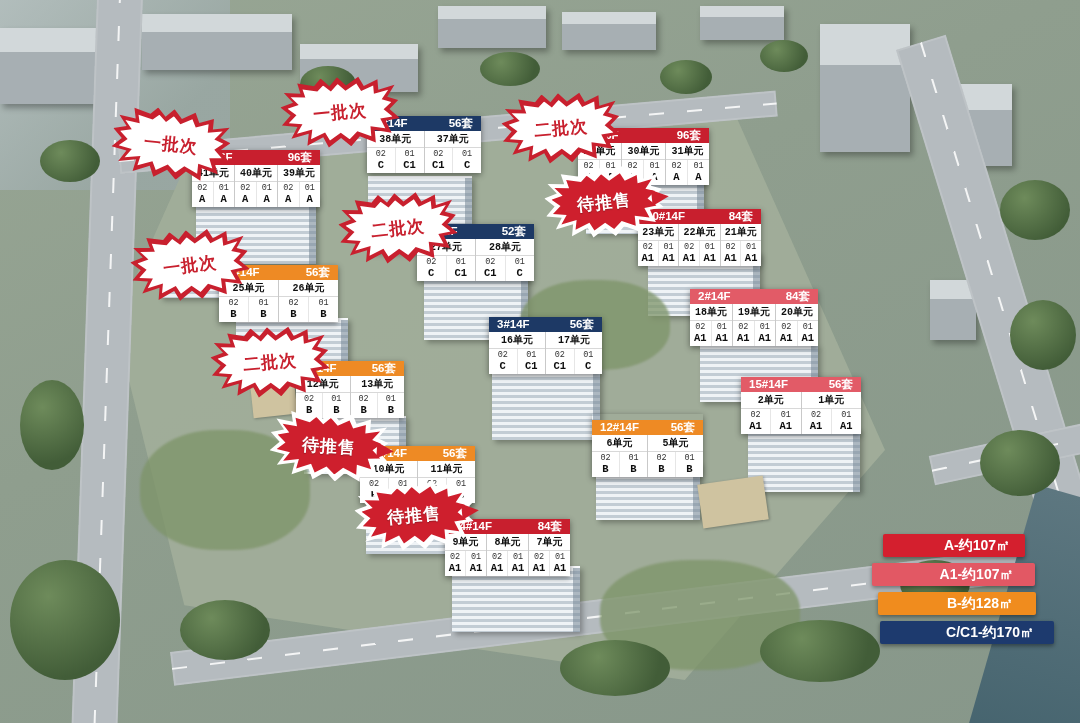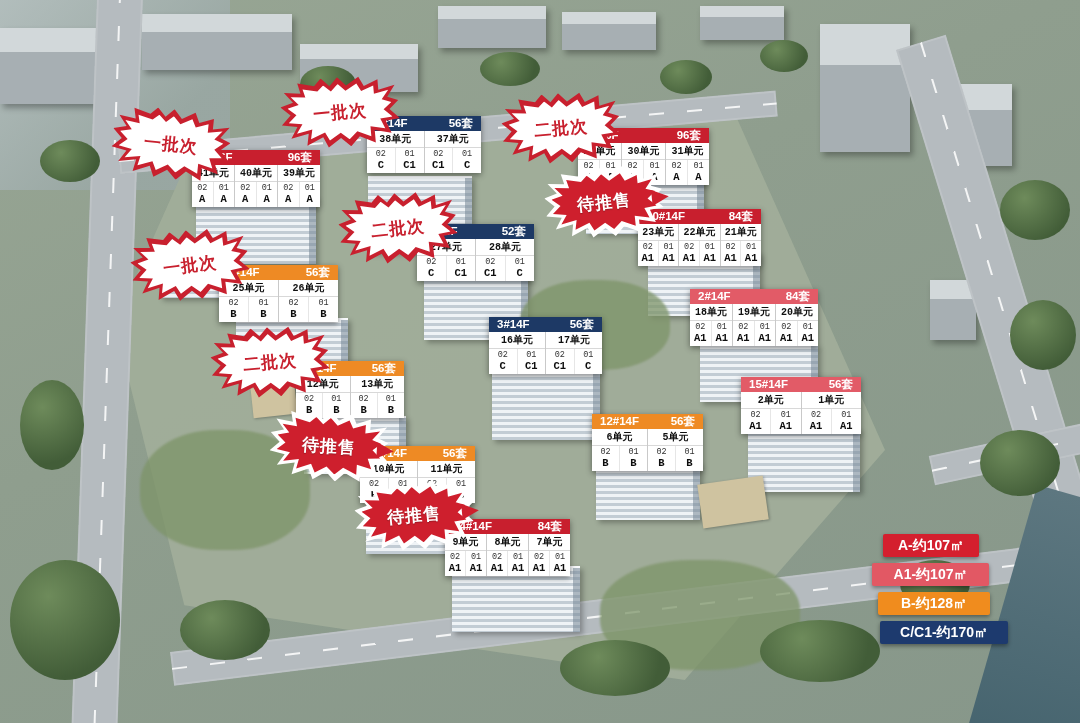--- a/index.html
+++ b/index.html
@@ -60,21 +60,21 @@
     border-bottom:1px solid #d8d8d8;padding:1px 0;white-space:nowrap;}
   .cols{display:flex;}
   .colcell{flex:1;text-align:center;}
   .colcell + .colcell{border-left:1px solid #e6e6e6;}
   .num{font-size:8.5px;color:#333;padding-top:1px;}
   .type{font-size:10.5px;font-weight:bold;color:#0d0d0d;padding:0 0 2px;}
 
   
   .legend-row{position:absolute;z-index:30;height:23px;display:flex;align-items:center;
     justify-content:center;color:#fff;font-weight:bold;font-size:14px;border-radius:2px;
-    box-shadow:0 2px 4px rgba(0,0,0,.4);}
+    box-shadow:0 2px 4px rgba(0,0,0,.4);padding-left:46px;}
 
   
   .watermark{position:absolute;right:5px;bottom:2px;z-index:40;font-size:24px;font-weight:bold;color:#fff;
     text-shadow:2px 2px 0 #000,-2px 2px 0 #000,2px -2px 0 #000,-2px -2px 0 #000,0 2px 0 #000,2px 0 0 #000,0 -2px 0 #000,-2px 0 0 #000;}
 </style>
 </head>
 <body>
 
 <div class="stage">
 
@@ -543,21 +543,21 @@
               </div>
               <div class="colcell">
                 <div class="num">01</div>
                 <div class="type">A1</div>
               </div>
             </div>
           </div>
         </div>
       </div>
       <div class="panel" style="left: 592px; top: 414px; width: 111px;">
-        <div class="panel-header" style="background: rgb(238, 138, 36);">
+        <div class="panel-header" style="background: rgb(238, 138, 36); margin-top: 6px;">
           <span>12#14F</span>
           <span>56套</span>
         </div>
         <div class="panel-body">
           <div class="unit">
             <div class="unit-name">6单元</div>
             <div class="cols">
               <div class="colcell">
                 <div class="num">02</div>
                 <div class="type">B</div>

